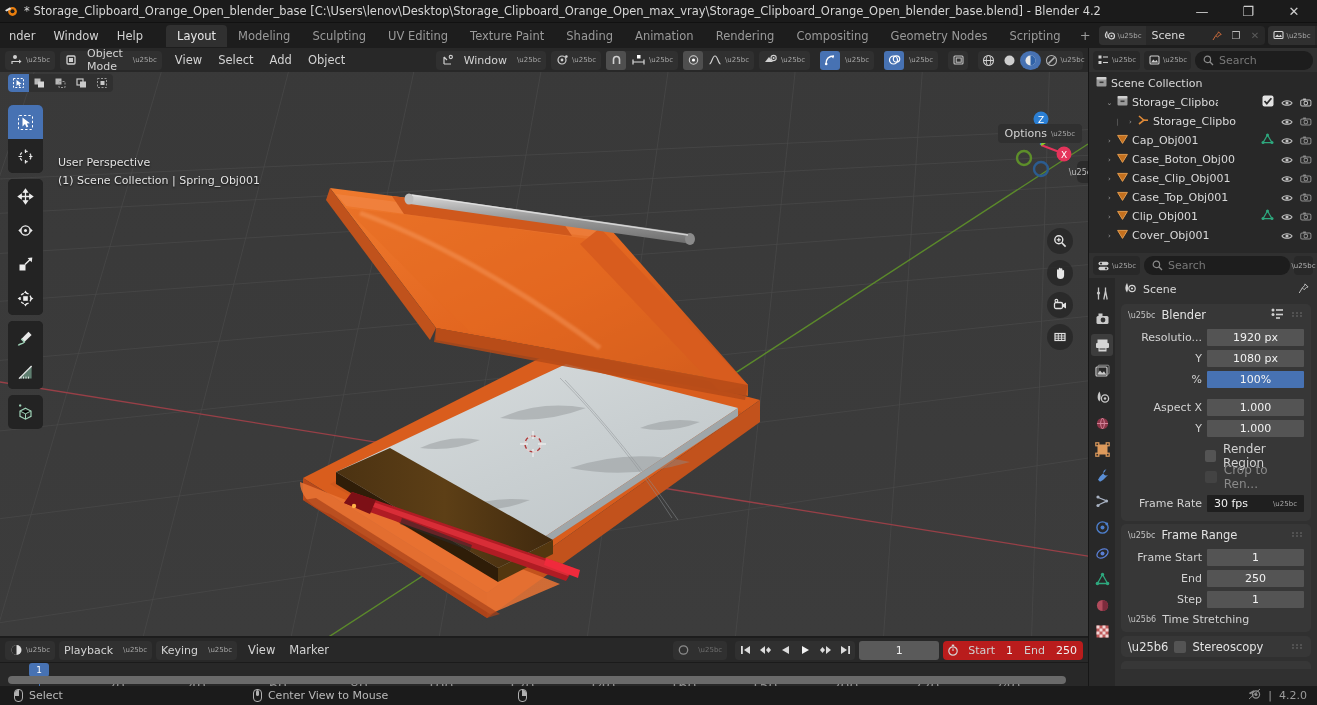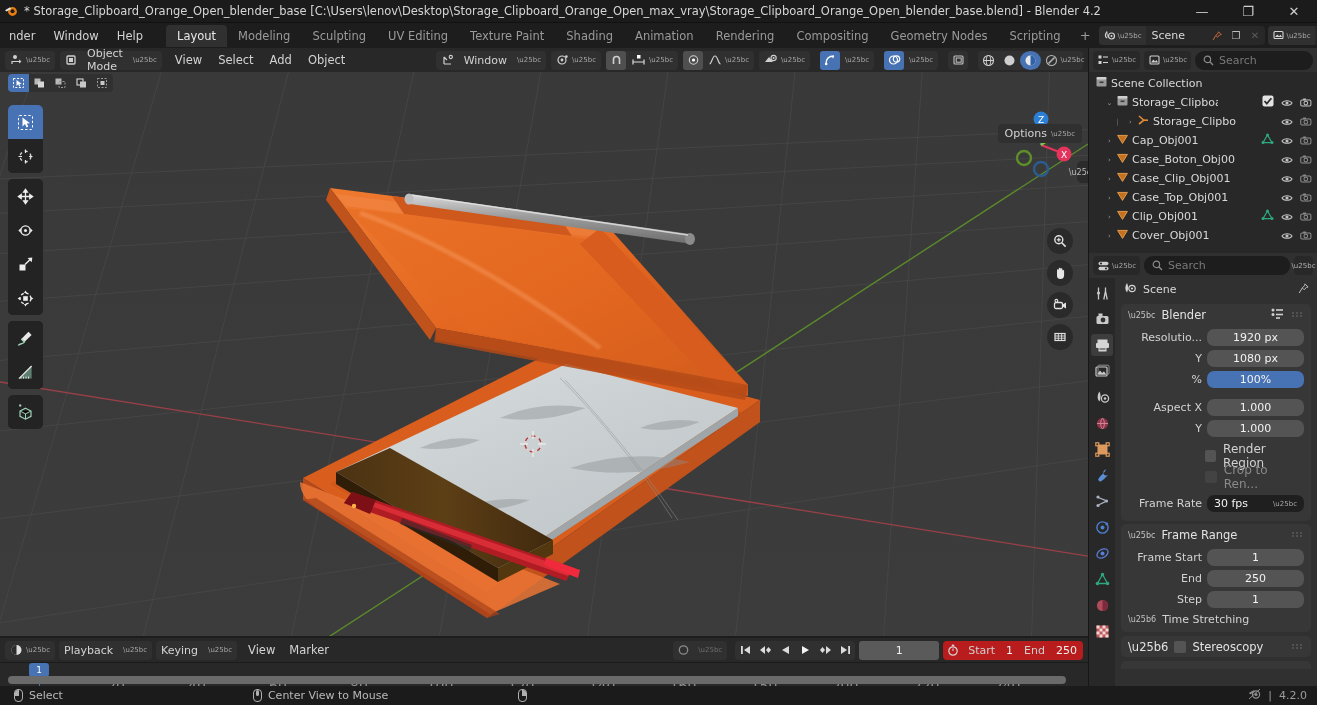--- a/index.html
+++ b/index.html
@@ -134,21 +134,21 @@
   .pr-tabs{width:26px;background:#282828;padding-top:4px;display:flex;flex-direction:column;align-items:center;gap:4px;}
   .pr-tab{width:22px;height:22px;display:flex;align-items:center;justify-content:center;border-radius:3px;}
   .pr-tab.active{background:#3d3d3d;}
   .pr-content{flex:1;background:#303030;overflow:hidden;}
   .bc{height:23px;display:flex;align-items:center;gap:6px;padding:0 8px;font-size:11px;color:#d8d8d8;}
   .panel{margin:3px 6px 0 6px;background:#373737;border-radius:5px;padding-bottom:6px;}
   .panel-head{height:22px;display:flex;align-items:center;gap:6px;padding:0 7px;font-size:11.5px;color:#e2e2e2;}
   .panel-head .ar{font-size:8px;color:#c3c3c3;}
   .row{display:flex;align-items:center;height:19px;margin:2px 7px;gap:5px;}
   .row .lab{width:74px;text-align:right;font-size:11px;color:#d2d2d2;white-space:nowrap;overflow:hidden;}
-  .row .val{flex:1;height:17px;background:#545454;border-radius:7px;display:flex;align-items:center;
+  .row .val{flex:1;height:17px;background:#545454;border-radius:1px;display:flex;align-items:center;
     justify-content:center;font-size:11px;color:#f2f2f2;}
   .row .val.blue{background:#4772b3;}
   .row .val.drop{background:#1f1f1f;justify-content:space-between;padding:0 7px;}
   .chk-row{display:flex;align-items:center;gap:7px;height:19px;margin:2px 7px 2px 84px;}
   .chk{width:12px;height:12px;background:#545454;border-radius:2px;}
   .chk.dim{background:#434343;}
   .chk-lab{font-size:12px;color:#d2d2d2;}
   .chk-lab.dim{color:#8a8a8a;}
   .sub{margin:4px 7px 0 7px;display:flex;align-items:center;gap:6px;font-size:11px;color:#d2d2d2;}
   .sub .ar{font-size:8px;color:#c3c3c3;}
@@ -653,20 +653,24 @@
         <svg width="17" height="17" viewBox="0 0 17 17">
             <path d="M8.5 4.2 L14 7 L14 12.4 L8.5 15.2 L3 12.4 L3 7 Z" fill="none" stroke="#9fd3b8" stroke-width="1.2"></path>
             <path d="M3 7 L8.5 9.8 L14 7 M8.5 9.8 L8.5 15.2" stroke="#9fd3b8" stroke-width="1"></path>
             <line x1="3.2" y1="2.6" x2="3.2" y2="0.4" stroke="#9fd3b8" stroke-width="1.3"></line>
             <line x1="2.1" y1="1.5" x2="4.3" y2="1.5" stroke="#9fd3b8" stroke-width="1.3"></line>
           </svg>
       </div>
     </div>
   </div>
 
+  <div class="vp-info">
+    <div>User Perspective</div>
+    <div>(1) Scene Collection | Spring_Obj001</div>
+  </div>
 
   <div class="vp-options">
     <span>Options</span>
     <span class="chev">\u25bc</span>
   </div>
 
   <div class="gizmo">
     <svg width="78" height="78" viewBox="0 0 78 78">
       <line x1="39" y1="39" x2="39" y2="15" stroke="#2b7fd4" stroke-width="2.2"></line>
       <line x1="39" y1="39" x2="60" y2="47" stroke="#e4345b" stroke-width="2.2"></line>

